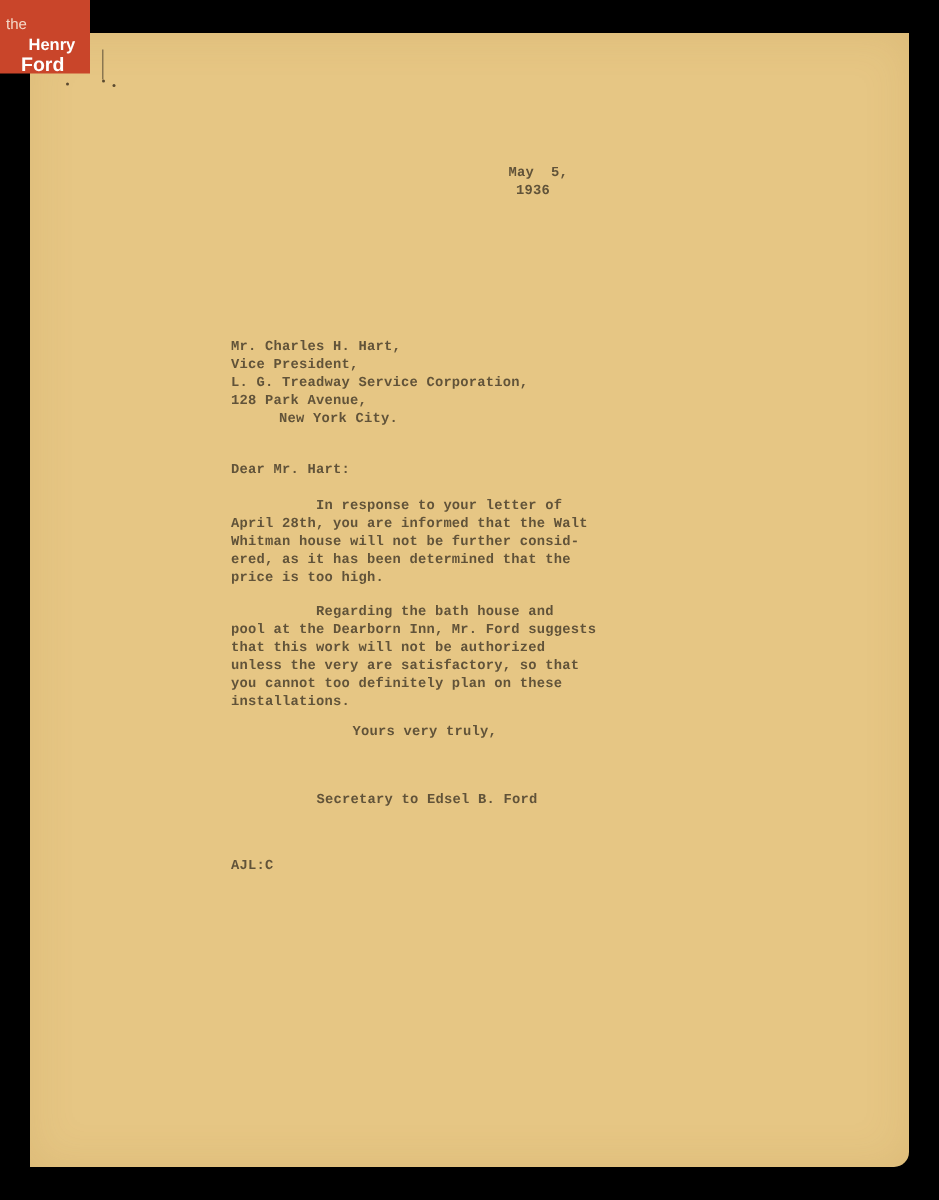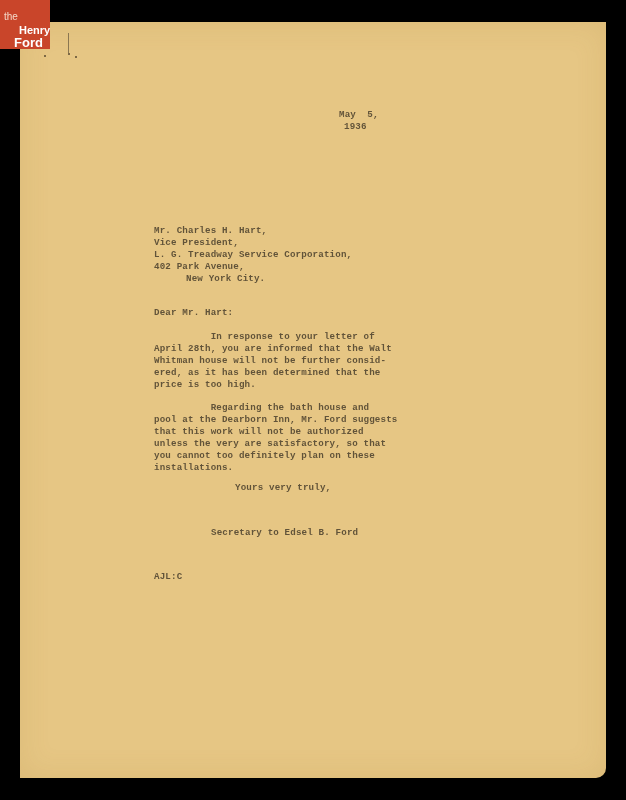--- a/index.html
+++ b/index.html
@@ -8,21 +8,21 @@
       position: relative; overflow: hidden;
       font-family: "Liberation Mono", "DejaVu Sans Mono", monospace;
     }
     .paper {
       position: absolute; left: 20px; top: 22px; width: 586px; height: 756px;
       background: #e6c684;
       border-bottom-right-radius: 10px;
       box-shadow: inset 0 0 30px rgba(160,120,50,0.15);
     }
     .logo {
-      position: absolute; left: 0; top: 0; width: 50px; height: 49px;
+      position: absolute; left: 0; top: 0; width: 60px; height: 49px;
       background: #c9452a; color: #fff; z-index: 2;
       font-family: "Liberation Sans", sans-serif; font-weight: bold;
       line-height: 1;
     }
     .logo .the { position: absolute; left: 4px; top: 12px; font-size: 10px; font-weight: normal; color:#f4d9c8; }
     .logo .henry { position: absolute; left: 19px; top: 25px; font-size: 11px; }
     .logo .ford { position: absolute; left: 14px; top: 36px; font-size: 13px; }
     .tline {
       position: absolute; font-size: 9.2px; color: #4a3f2c;
       white-space: pre; letter-spacing: 0.15px; font-weight: bold;
@@ -45,21 +45,21 @@
 <div class="mark" style="left:68px;top:53px;"></div>
 <div class="mark" style="left:75px;top:56px;"></div>
 <div style="position:absolute;left:68px;top:33px;width:1px;height:20px;background:#8a7650;"></div>
 
 <div class="tline" style="left:339px;top:109px;">May  5,</div>
 <div class="tline" style="left:344px;top:121px;">1936</div>
 
 <div class="tline" style="left:154px;top:225px;">Mr. Charles H. Hart,</div>
 <div class="tline" style="left:154px;top:237px;">Vice President,</div>
 <div class="tline" style="left:154px;top:249px;">L. G. Treadway Service Corporation,</div>
-<div class="tline" style="left:154px;top:261px;">402 Park Avenue,</div>
+<div class="tline" style="left:154px;top:261px;">128 Park Avenue,</div>
 <div class="tline" style="left:154px;top:273px;padding-left:32px;">New York City.</div>
 
 <div class="tline" style="left:154px;top:307px;">Dear Mr. Hart:</div>
 
 <div class="tline" style="left:154px;top:331px;">          In response to your letter of</div>
 <div class="tline" style="left:154px;top:343px;">April 28th, you are informed that the Walt</div>
 <div class="tline" style="left:154px;top:355px;">Whitman house will not be further consid-</div>
 <div class="tline" style="left:154px;top:367px;">ered, as it has been determined that the</div>
 <div class="tline" style="left:154px;top:379px;">price is too high.</div>
 

